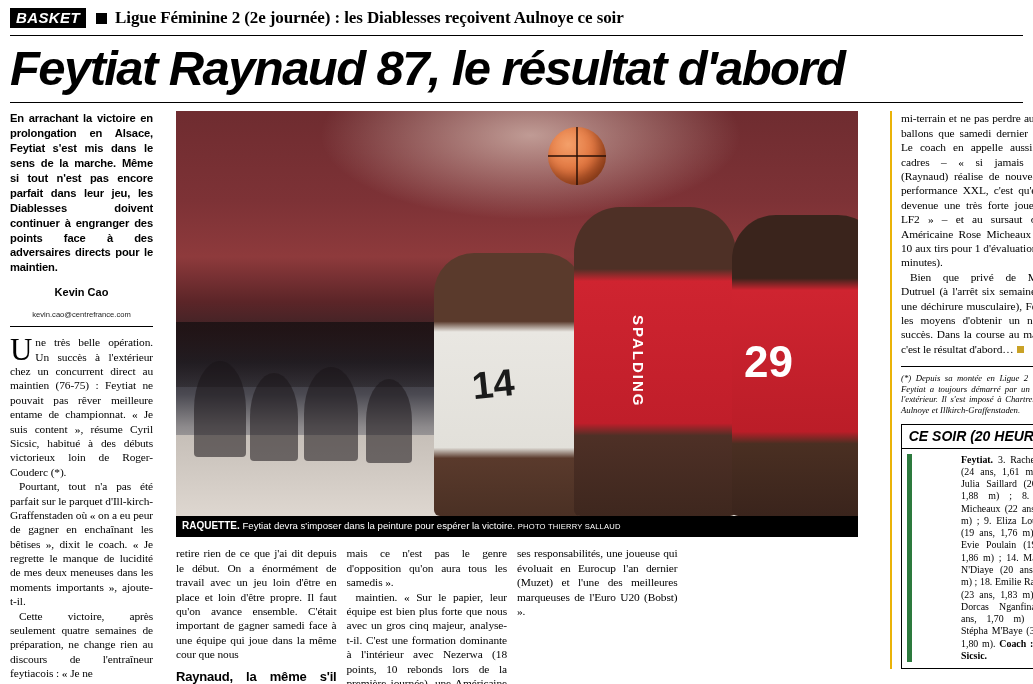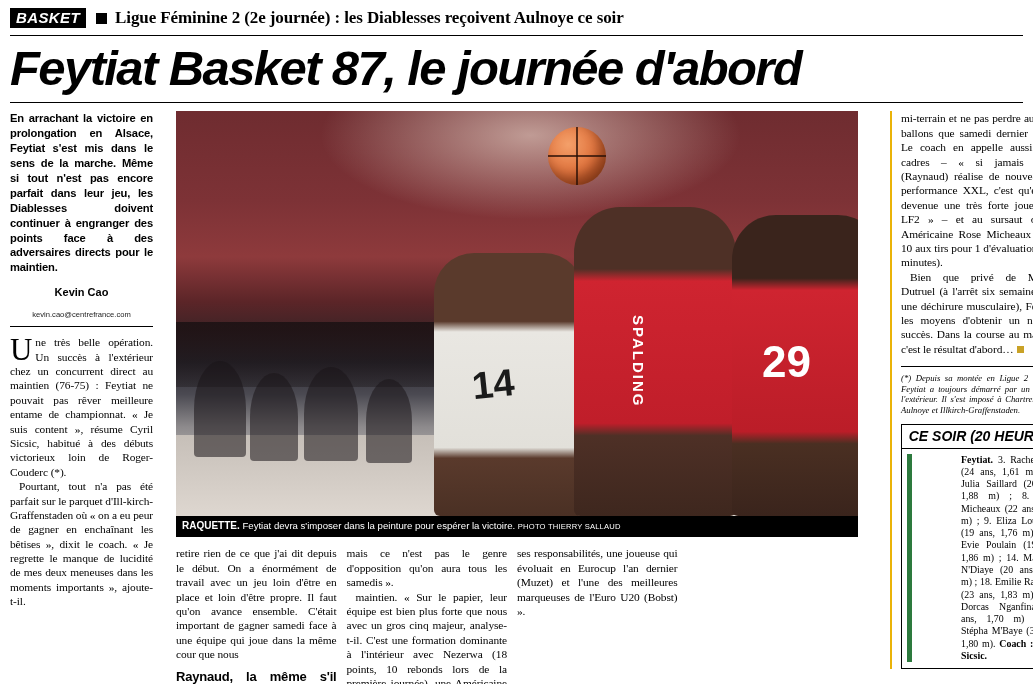--- a/index.html
+++ b/index.html
@@ -253,21 +253,21 @@
     letter-spacing: 2px;
     writing-mode: vertical-rl;
   }
   .p-red-right {
     left: 556px; top: 104px; width: 150px; height: 301px;
     background: linear-gradient(to bottom, #3a241c 0%, #3a241c 21%, #cf2430 25%, #bb1d28 72%, #4a2f22 76%, #3a241c 100%);
     border-radius: 44px 44px 6px 6px;
   }
   .p-red-right .num {
     position: absolute;
-    left: 30px; top: 122px;
+    left: 12px; top: 122px;
     font-family: "Liberation Sans", sans-serif;
     font-weight: bold;
     font-size: 44px;
     color: #fff;
   }
   .crowd {
     position: absolute;
     z-index: 2;
     border-radius: 50% 50% 4px 4px;
     background: rgba(25,20,24,0.55);
@@ -361,35 +361,36 @@
 
 <div class="page">
 
   <div class="kicker-row">
     <span class="kicker-tag">BASKET</span>
     <span class="kicker-square"></span>
     <span class="kicker-text">Ligue Féminine 2 (2e journée) : les Diablesses reçoivent Aulnoye ce soir</span>
   </div>
   <div class="rule-top"></div>
 
-  <h1 class="headline">Feytiat Basket 87, le journée d'abord</h1>
+  <h1 class="headline">Feytiat Raynaud 87, le résultat d'abord</h1>
   <div class="rule-head"></div>
 
   <div class="main">
 
     <div class="col-left">
       <div class="chapeau">En arrachant la victoire en prolongation en Alsace, Feytiat s'est mis dans le sens de la marche. Même si tout n'est pas encore parfait dans leur jeu, les Diablesses doivent continuer à engranger des points face à des adversaires directs pour le maintien.</div>
       <div class="byline">
         <div class="name">Kevin Cao</div>
         <div class="mail">kevin.cao@centrefrance.com</div>
       </div>
       <div class="byline-rule"></div>
       <div class="body-text">
         <p class="first"><span class="dropcap">U</span><span>ne très belle opération. Un succès à l'extérieur chez un concurrent direct au maintien (76-75) : Feytiat ne pouvait pas rêver meilleure entame de championnat. « Je suis content », résume Cyril Sicsic, habitué à des débuts victorieux loin de Roger-Couderc (*).</span></p>
         <p>Pourtant, tout n'a pas été parfait sur le parquet d'Ill-kirch-Graffenstaden où « on a eu peur de gagner en enchaînant les bêtises », dixit le coach. « Je regrette le manque de lucidité de mes deux meneuses dans les moments importants », ajoute-t-il.</p>
+        <p>Cette victoire, après seulement quatre semaines de préparation, ne change rien au discours de l'entraîneur feytiacois : « Je ne</p>
       </div>
     </div>
 
     <div class="col-center">
       <div class="photo-wrap">
         <div class="photo"></div>
         <div class="photo-dark"></div>
         <div class="photo-floor"></div>
         <div class="photo-wordmark">Feytiat</div>
 

